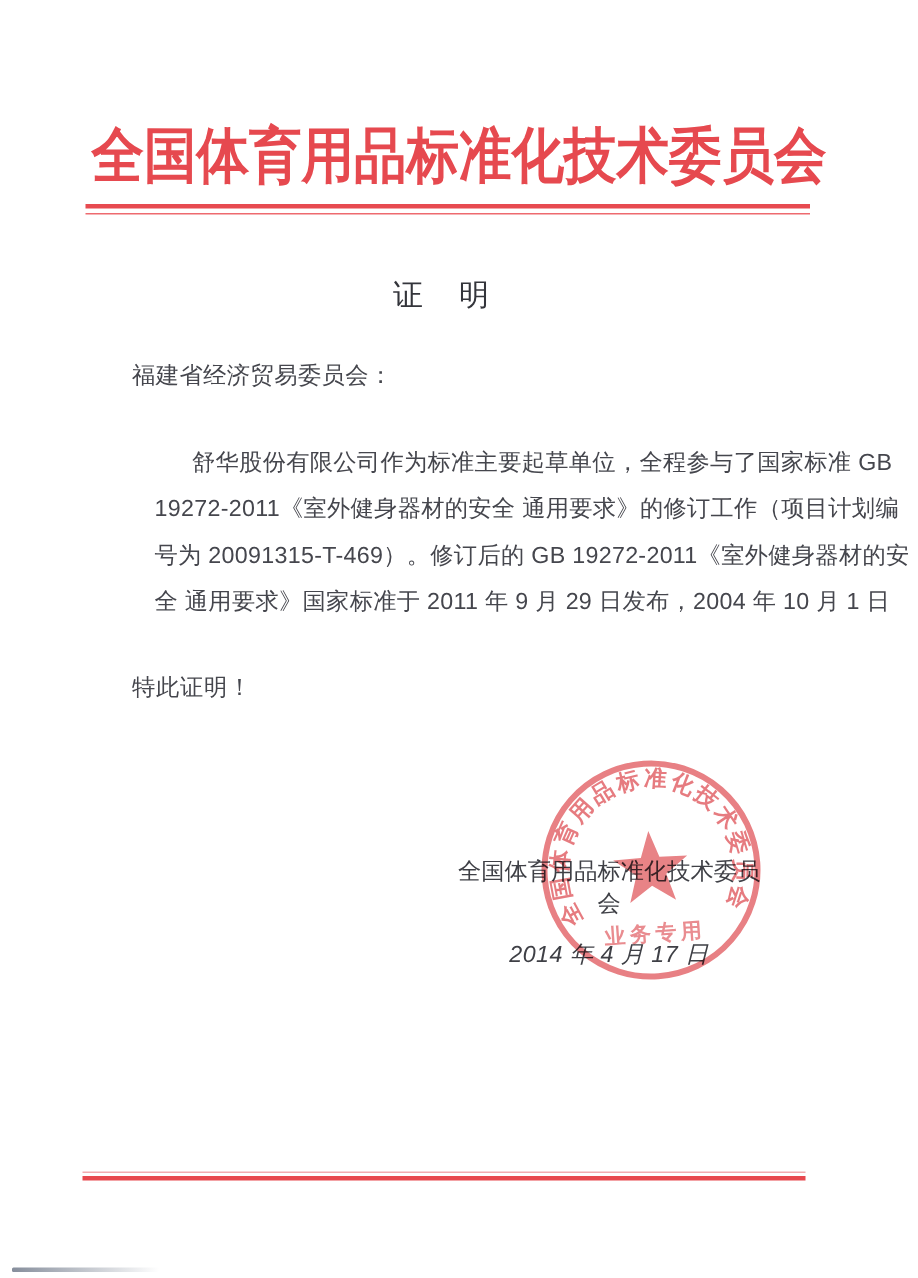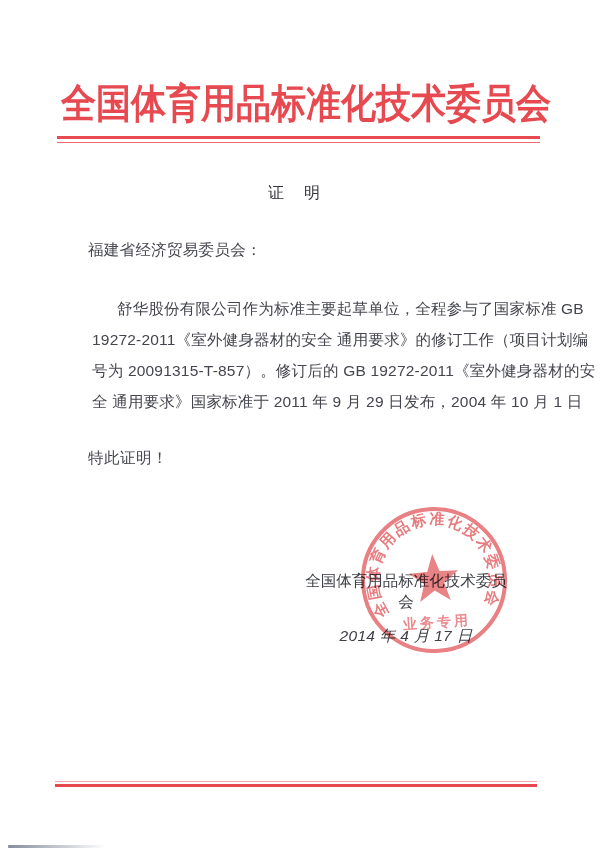--- a/index.html
+++ b/index.html
@@ -29,35 +29,35 @@
   }
   .head-rule { position: absolute; top: 136px; left: 57px; width: 483px; }
   .head-rule .thick { height: 3px; background: #e74a50; }
   .head-rule .thin  { height: 1.5px; background: #ee6a6f; margin-top: 2.5px; }
 
   .doc-title {
     position: absolute;
     top: 183px; left: 0;
     width: 590px;
     text-align: center;
-    font-size: 16px;
+    font-size: 20px;
     font-weight: 500;
     letter-spacing: 2px;
     color: #34353b;
   }
   .addressee {
     position: absolute;
     top: 240px; left: 88px;
     font-size: 15.5px;
     color: #45464d;
     letter-spacing: 0.3px;
   }
   .body-block {
     position: absolute;
-    top: 293px; left: 92px;
+    top: 293px; left: 103px;
     width: 460px;
     font-size: 15.5px;
     line-height: 31px;
     color: #45464d;
     letter-spacing: 0.2px;
     text-align: right;
   }
   .body-block .line { white-space: nowrap; }
   .body-block .line.indent { text-indent: 25px; }
   .closing {
@@ -108,21 +108,21 @@
     <div class="thin"></div>
   </div>
 
   <div class="doc-title">证　明</div>
 
   <div class="addressee">福建省经济贸易委员会：</div>
 
   <div class="body-block">
     <div class="line indent">舒华股份有限公司作为标准主要起草单位，全程参与了国家标准 GB</div>
     <div class="line">19272-2011《室外健身器材的安全 通用要求》的修订工作（项目计划编</div>
-    <div class="line">号为 20091315-T-857）。修订后的 GB 19272-2011《室外健身器材的安</div>
+    <div class="line">号为 20091315-T-469）。修订后的 GB 19272-2011《室外健身器材的安</div>
     <div class="line">全 通用要求》国家标准于 2011 年 9 月 29 日发布，2004 年 10 月 1 日</div>
   </div>
 
   <div class="closing">特此证明！</div>
 
   <div class="sig-block">
     <div class="sig-name">全国体育用品标准化技术委员会</div>
     <div class="sig-date">2014 年 4 月 17 日</div>
   </div>
 

